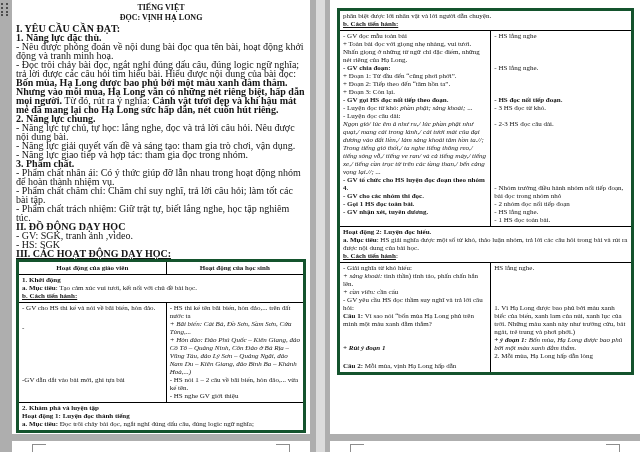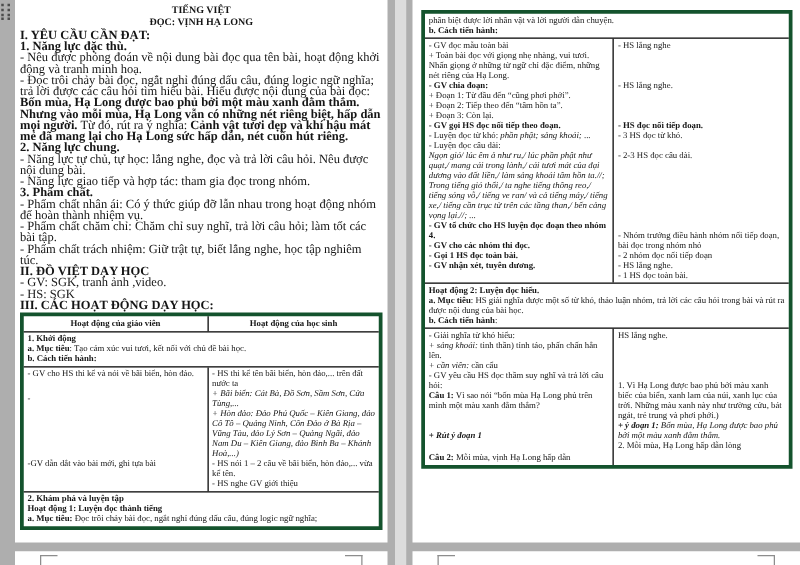--- a/index.html
+++ b/index.html
@@ -22,21 +22,21 @@
   .dots{position:absolute;left:1px;top:3px;width:9px;height:14px;display:grid;
         grid-template-columns:repeat(2,1fr);grid-template-rows:repeat(4,1fr);gap:1px;}
   .dots span{width:2px;height:2px;background:#4d4d4d;display:block;}
   
   .heading{font-size:8px;line-height:10px;padding-top:3px;}
   .intro{font-size:10px;line-height:9px;padding:1px 4px 0 4px;}
   .p{margin:0;}
   .c{text-align:center;}
   .b{font-weight:bold;margin-top:19px;}
   .i{font-style:italic;}
-  .u{}
+  .u{text-decoration:underline;}
   
   .tbl{border:3px solid #14532d;margin:1px 4px 0 4px;font-size:7px;line-height:8px;}
   .tbl-right{margin:8px 6px 0 7px;}
   .trow{display:flex;border-top:1px solid #000;}
   .trow:first-child{border-top:none;}
   .thead .cell{font-weight:bold;text-align:center;padding:2px 2px;}
   .cell{padding:1px 3px 2px 3px;}
   .cgv{width:52%;border-right:1px solid #000;box-sizing:border-box;}
   .chs{flex:1;}
   .tfull{display:block;padding:1px 3px 2px 3px;}
@@ -64,26 +64,27 @@
         <div class="p c"><span class="b">TIẾNG VIỆT</span></div>
         <div class="p c"><span class="b">ĐỌC: VỊNH HẠ LONG</span></div>
       </div>
     <div class="intro">
         <div class="p"><span class="b">I. YÊU CẦU CẦN ĐẠT:</span></div>
         <div class="p"><span class="b">1. Năng lực đặc thù.</span></div>
         <div class="p"><span>- Nêu được phỏng đoán về nội dung bài đọc qua tên bài, hoạt động khởi động và tranh minh hoạ.</span></div>
         <div class="p"><span>- Đọc trôi chảy bài đọc, ngắt nghỉ đúng dấu câu, đúng logic ngữ nghĩa; trả lời được các câu hỏi tìm hiểu bài. Hiểu được nội dung của bài đọc: </span><span class="b">Bốn mùa, Hạ Long được bao phủ bởi một màu xanh đằm thắm. Nhưng vào mỗi mùa, Hạ Long vẫn có những nét riêng biệt, hấp dẫn mọi người.</span><span> Từ đó, rút ra ý nghĩa: </span><span class="b">Cảnh vật tươi đẹp và khí hậu mát mẻ đã mang lại cho Hạ Long sức hấp dẫn, nét cuốn hút riêng.</span></div>
         <div class="p"><span class="b">2. Năng lực chung.</span></div>
         <div class="p"><span>- Năng lực tự chủ, tự học: lắng nghe, đọc và trả lời câu hỏi. Nêu được nội dung bài.</span></div>
+        <div class="p"><span>- Năng lực giải quyết vấn đề và sáng tạo: tham gia trò chơi, vận dụng.</span></div>
         <div class="p"><span>- Năng lực giao tiếp và hợp tác: tham gia đọc trong nhóm.</span></div>
         <div class="p"><span class="b">3. Phẩm chất.</span></div>
         <div class="p"><span>- Phẩm chất nhân ái: Có ý thức giúp đỡ lẫn nhau trong hoạt động nhóm để hoàn thành nhiệm vụ.</span></div>
         <div class="p"><span>- Phẩm chất chăm chỉ: Chăm chỉ suy nghĩ, trả lời câu hỏi; làm tốt các bài tập.</span></div>
         <div class="p"><span>- Phẩm chất trách nhiệm: Giữ trật tự, biết lắng nghe, học tập nghiêm túc.</span></div>
-        <div class="p"><span class="b">II. ĐỒ VIỆT DẠY HỌC</span></div>
+        <div class="p"><span class="b">II. ĐỒ ĐỘNG DẠY HỌC</span></div>
         <div class="p"><span>- GV: SGK, tranh ảnh ,video.</span></div>
         <div class="p"><span>- HS: SGK</span></div>
         <div class="p"><span class="b u">III. CÁC HOẠT ĐỘNG DẠY HỌC:</span></div>
       </div>
     <div class="tbl">
         <div class="trow thead">
           <div class="cell cgv">Hoạt động của giáo viên</div>
           <div class="cell chs">Hoạt động của học sinh</div>
         </div>
         <div class="trow tfull">

